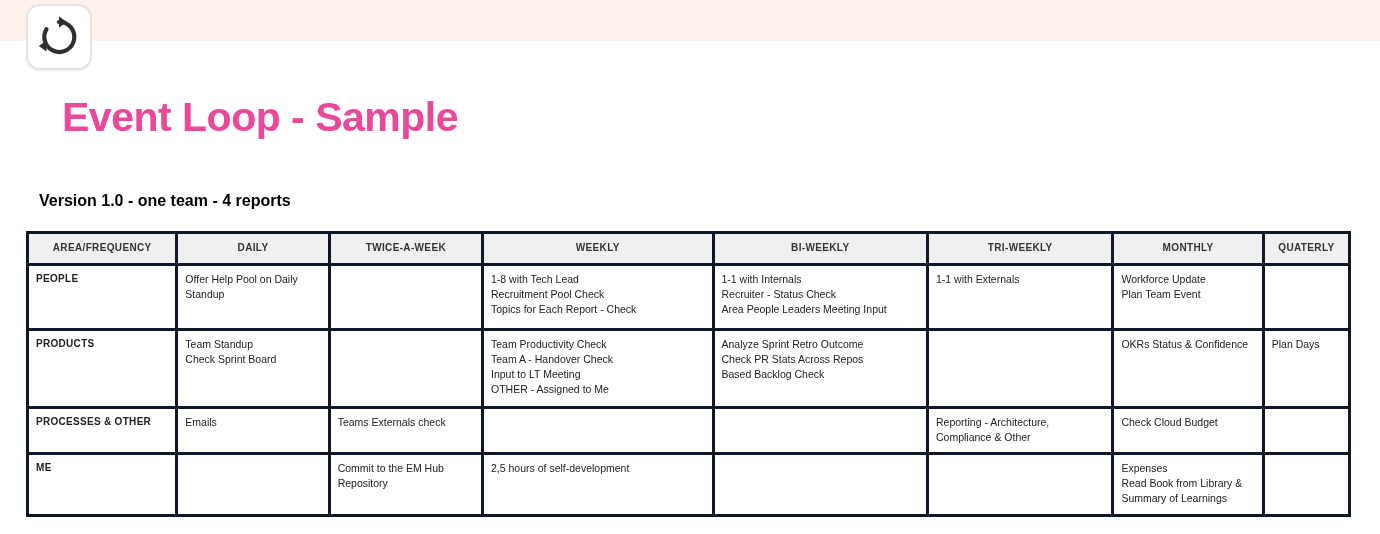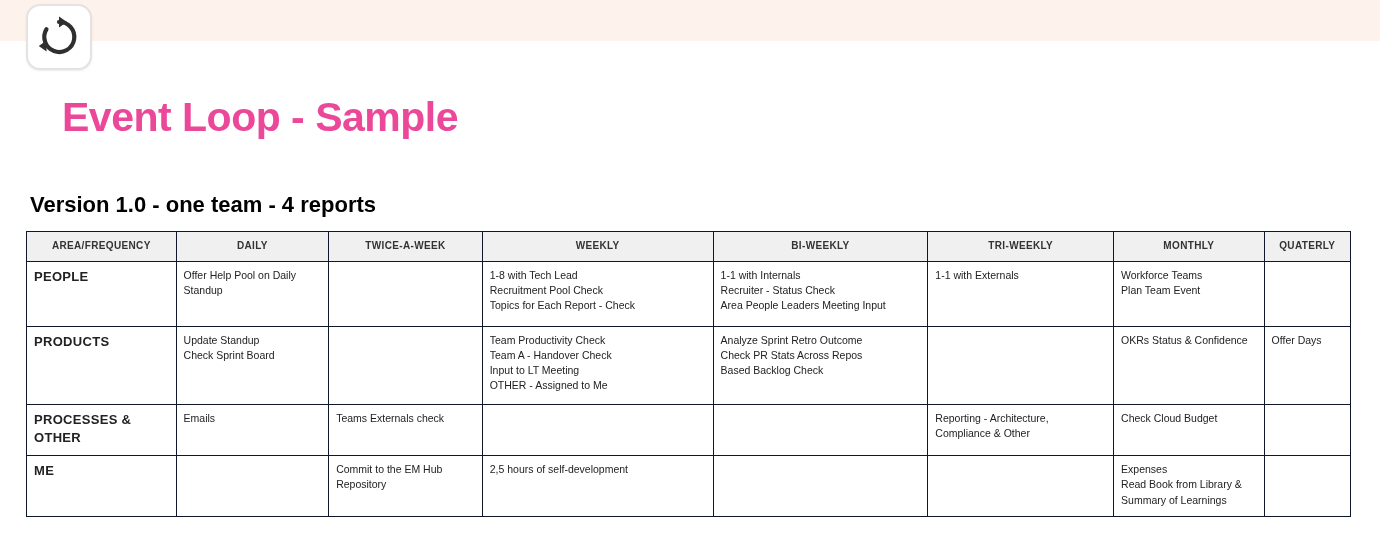--- a/index.html
+++ b/index.html
@@ -41,56 +41,56 @@
     top: 94px; left: 14px;
     font-size: 41px;
     font-weight: bold;
     letter-spacing: -0.5px;
     color: #ec4899;
     white-space: nowrap;
     margin-left: 48px;
   }
   #subtitle {
     position: absolute;
-    top: 192px; left: 30px;
-    font-size: 22px;
+    top: 192px; left: 39px;
+    font-size: 16px;
     font-weight: bold;
     color: #000000;
     white-space: nowrap;
   }
 
   
   #matrix {
     position: absolute;
     top: 231px; left: 26px;
     width: 1325px;
     border-collapse: collapse;
     table-layout: fixed;
   }
   #matrix th, #matrix td {
-    border: 1px solid #0f172a;
+    border: 3px solid #0f172a;
     vertical-align: top;
     padding: 6px 7px 7px 7px;
     font-size: 10.5px;
     line-height: 1.45;
     color: #222222;
   }
   #matrix thead th {
     background: #f0f0f0;
     font-size: 10px;
     font-weight: bold;
     letter-spacing: 0.35px;
     color: #333333;
     text-transform: uppercase;
     height: 26px;
     padding-top: 7px;
   }
   #matrix tbody td.rowhead {
     font-weight: bold;
-    font-size: 13px;
+    font-size: 10px;
     letter-spacing: 0.3px;
     color: #222222;
     text-transform: uppercase;
   }
   .cell-line { display: block; white-space: nowrap; }
 
   
   col.c0 { width: 149px; }
   col.c1 { width: 152px; }
   col.c2 { width: 153px; }
@@ -162,49 +162,49 @@
         </td>
       <td>
           <span class="cell-line">1-1 with Internals</span>
           <span class="cell-line">Recruiter - Status Check</span>
           <span class="cell-line">Area People Leaders Meeting Input</span>
         </td>
       <td>
           <span class="cell-line">1-1 with Externals</span>
         </td>
       <td>
-          <span class="cell-line">Workforce Teams</span>
+          <span class="cell-line">Workforce Update</span>
           <span class="cell-line">Plan Team Event</span>
         </td>
       <td></td>
     </tr>
     <tr class="r1">
       <td class="rowhead">PRODUCTS</td>
       <td>
-          <span class="cell-line">Update Standup</span>
+          <span class="cell-line">Team Standup</span>
           <span class="cell-line">Check Sprint Board</span>
         </td>
       <td></td>
       <td>
           <span class="cell-line">Team Productivity Check</span>
           <span class="cell-line">Team A -  Handover Check</span>
           <span class="cell-line">Input to LT Meeting</span>
           <span class="cell-line">OTHER - Assigned to Me</span>
         </td>
       <td>
           <span class="cell-line">Analyze Sprint Retro Outcome</span>
           <span class="cell-line">Check PR Stats Across Repos</span>
           <span class="cell-line">Based Backlog Check</span>
         </td>
       <td></td>
       <td>
           <span class="cell-line">OKRs Status &amp; Confidence</span>
         </td>
       <td>
-          <span class="cell-line">Offer Days</span>
+          <span class="cell-line">Plan Days</span>
         </td>
     </tr>
     <tr class="r2">
       <td class="rowhead">PROCESSES &amp; OTHER</td>
       <td>
           <span class="cell-line">Emails</span>
         </td>
       <td>
           <span class="cell-line">Teams Externals check</span>
         </td>

